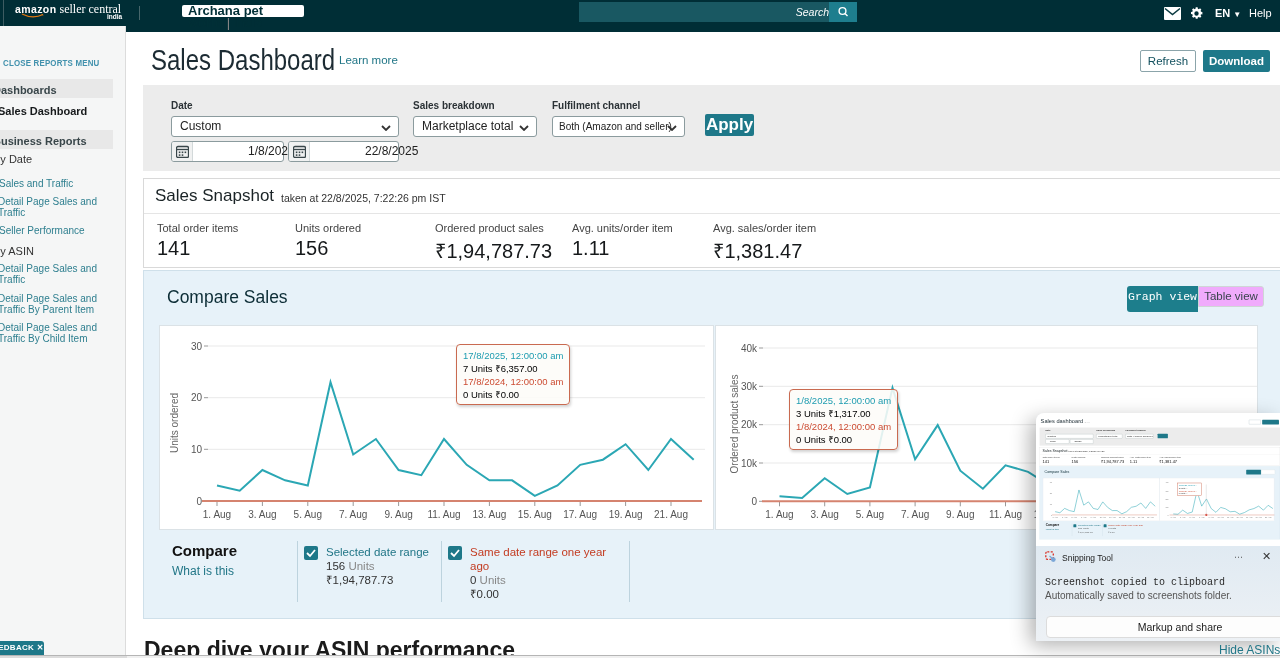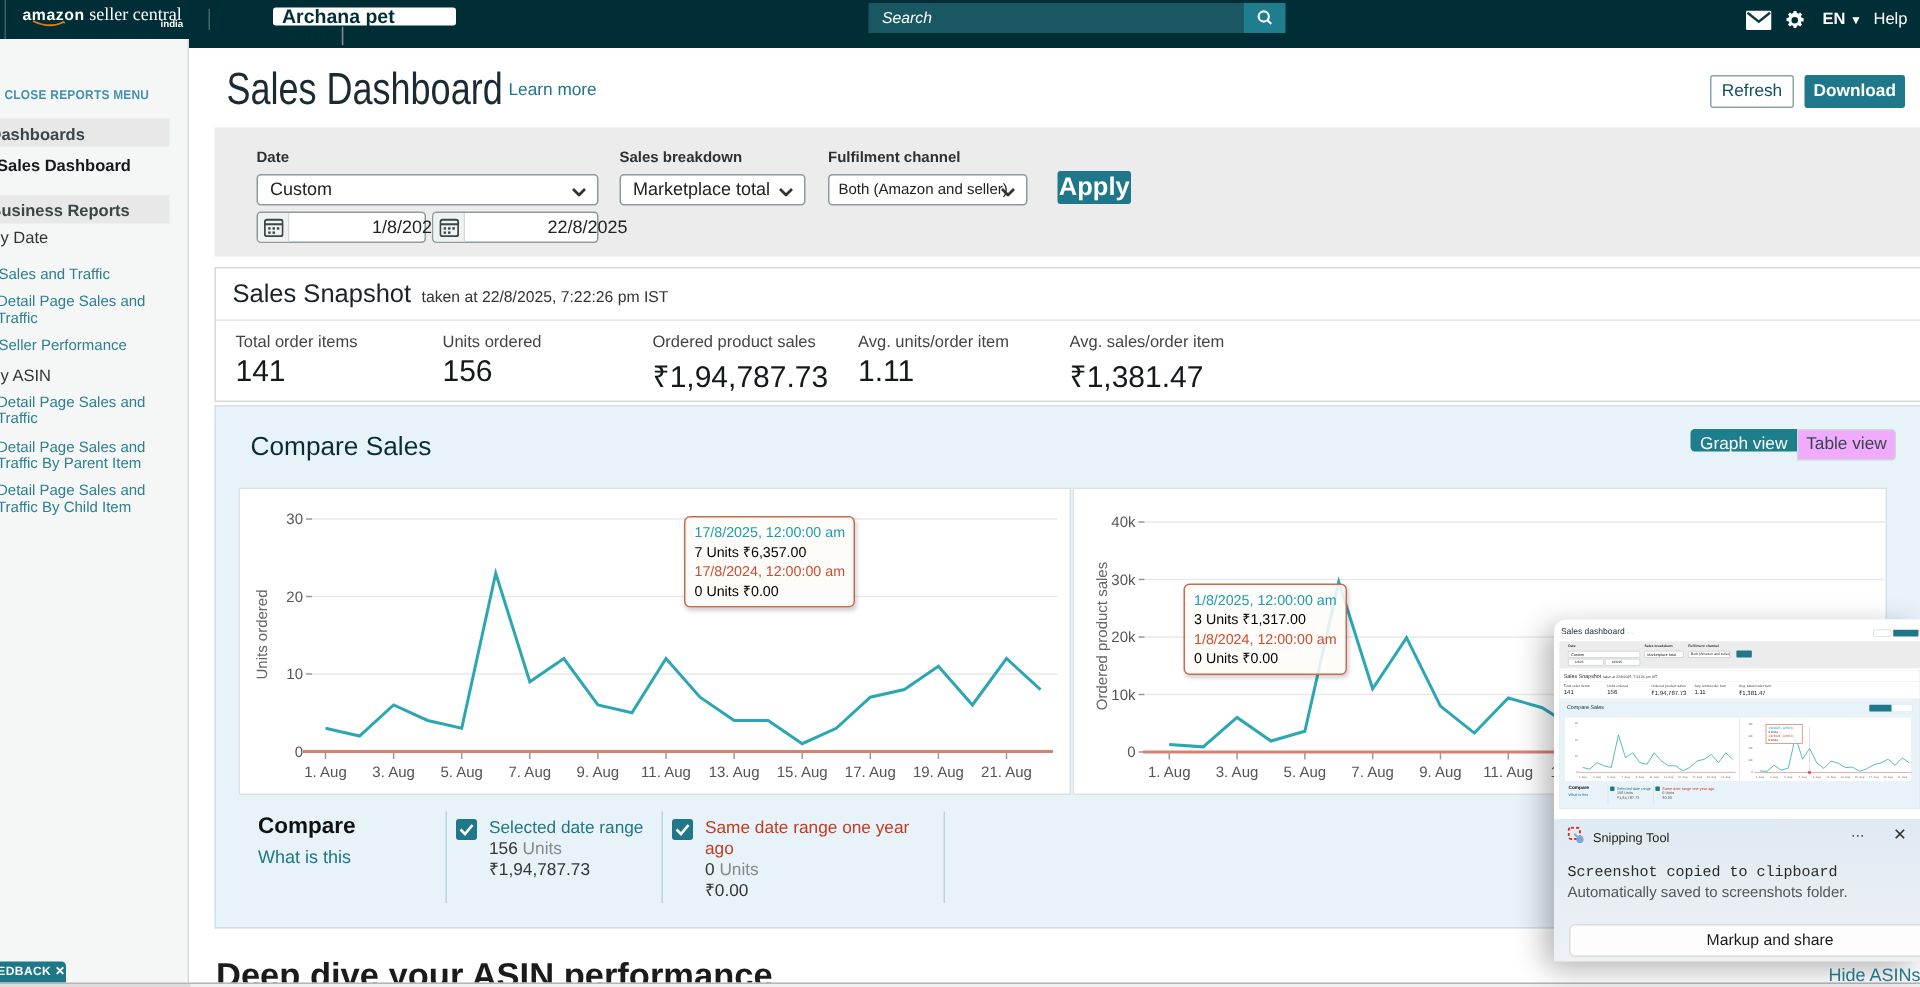--- a/index.html
+++ b/index.html
@@ -9,21 +9,21 @@
   .teal { color:#217687; }
   
   #nav { position:absolute; left:0; top:0; width:1280px; height:32px; background:#002e36; }
   #logo { position:absolute; left:15px; top:2px; color:#fff; white-space:nowrap; font-size:10.5px; line-height:14px; }
   #logo .amz { font-weight:bold; font-size:10.5px; letter-spacing:0.4px; }
   #logo .sc { font-family:"Liberation Serif",serif; font-size:12px; margin-left:3px; }
   #nav .sep { position:absolute; left:139px; top:6px; width:1px; height:14px; background:#47666b; }
   #acct { position:absolute; left:152px; top:5px; width:122px; height:12px; background:#fff; border-radius:2px; font-size:13px; line-height:12px; padding:0 6px; color:#002f36;margin-left:30px; }
   #acct b { font-weight:bold; }
   #acct .d { color:#888; margin:0 4px; }
-  #srch { position:absolute; left:579px; top:2px; width:250px; height:20px; background:#195862; color:#fff; font-size:10.5px; font-style:italic; line-height:20px; padding-left:9px; }
+  #srch { position:absolute; left:579px; top:2px; width:250px; height:20px; background:#195862; color:#fff; font-size:10.5px; font-style:italic; line-height:20px; padding-left:9px;text-align:right; }
   #srchbtn { position:absolute; left:829px; top:2px; width:28px; height:20px; background:#1e7e8e; }
   .navtxt { position:absolute; color:#fff; font-size:11px; top:7px; }
   
   #side { position:absolute; left:0; top:26px; width:126px; height:629px; background:#f5f6f6; border-right:1px solid #dcdcdc; overflow:hidden; }
   #side .close { position:absolute; left:3px; top:32px; font-size:8.5px; font-weight:bold; color:#4191ad; letter-spacing:0.2px; transform:scaleX(0.93); transform-origin:0 0; }
   #side .bar { position:absolute; left:0; width:113px; background:#e8e8e8; height:19px; }
   #side .bar span { position:absolute; left:-7px; top:5px; font-weight:bold; font-size:11px; color:#39464a; white-space:nowrap; }
   #side .it { position:absolute; white-space:nowrap; font-size:10px; line-height:10.5px; color:#2e7f8f; }
   #side .blk { color:#333; }
   
@@ -43,21 +43,21 @@
   
   #snap { position:absolute; left:143px; top:178px; width:1137px; height:90px; background:#fff; border:1px solid #d9d9d9; border-right:none; }
   #snap h2 { position:absolute; left:11px; top:7px; font-size:17px; font-weight:normal; color:#1a2326; }
   #snap .tk { position:absolute; left:137px; top:13px; font-size:10.5px; color:#333; }
   #snap .dv { position:absolute; left:0; top:34px; width:1137px; height:1px; background:#e5e5e5; }
   #snap .sl { position:absolute; top:43px; font-size:11px; color:#444; }
   #snap .sv { position:absolute; top:58px; font-size:20px; color:#16191b; }
   
   #cmp { position:absolute; left:143px; top:270px; width:1137px; height:349px; background:#e7f2f9; border:1px solid #cfe0ea; border-right:none; }
   #cmp h2 { position:absolute; left:23px; top:16px; font-size:17.5px; font-weight:normal; color:#0c2d36; }
-  #gview { left:983px; top:15px; width:71px; height:15px; background:#1d7e8c; color:#fff; line-height:21px; border-radius:3px 0 0 3px; }
+  #gview { left:983px; top:15px; width:71px; height:26px; background:#1d7e8c; color:#fff; line-height:21px; border-radius:3px 0 0 3px;font-family:Liberation Mono, monospace; }
   #tview { left:1054px; top:15px; width:66px; height:21px; background:#f0abfc; border:1px solid #cfd6d6; color:#39444d; line-height:19px; border-radius:0 3px 3px 0; }
   .chart { position:absolute; top:54px; background:#fff; border:1px solid #dbe2e6; }
   #ch1 { left:15px; width:555px; height:205px; }
   #ch2 { left:571px; width:543px; height:205px; }
   .tip { position:absolute; background:rgba(253,252,248,0.87); border:1.5px solid #c96a50; border-radius:4px; padding:4px 6px 3px; font-size:9.5px; line-height:13px; white-space:nowrap; box-shadow:1px 2px 3px rgba(0,0,0,0.18); }
   .tip .t1 { color:#1e9cb0; }
   .tip .t2 { color:#cc4c33; }
   
   #cmp .lgd-t { position:absolute; left:28px; top:271px; font-size:15px; font-weight:bold; color:#111; }
   #cmp .lgd-w { position:absolute; left:28px; top:293px; font-size:12px; }

